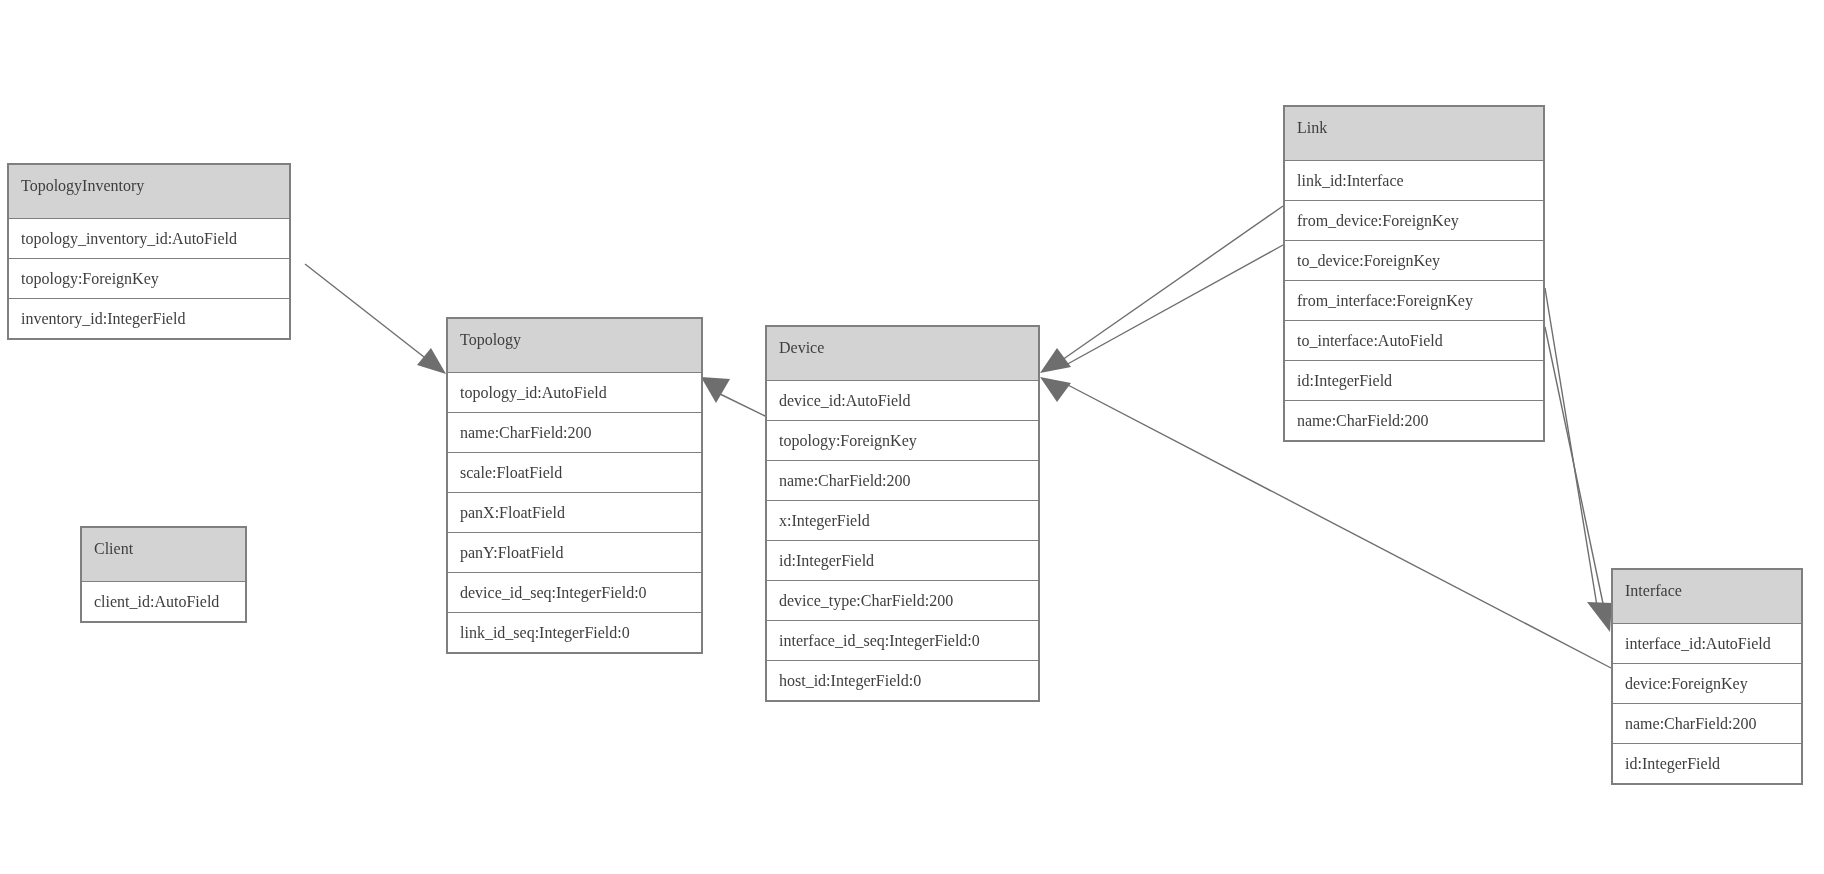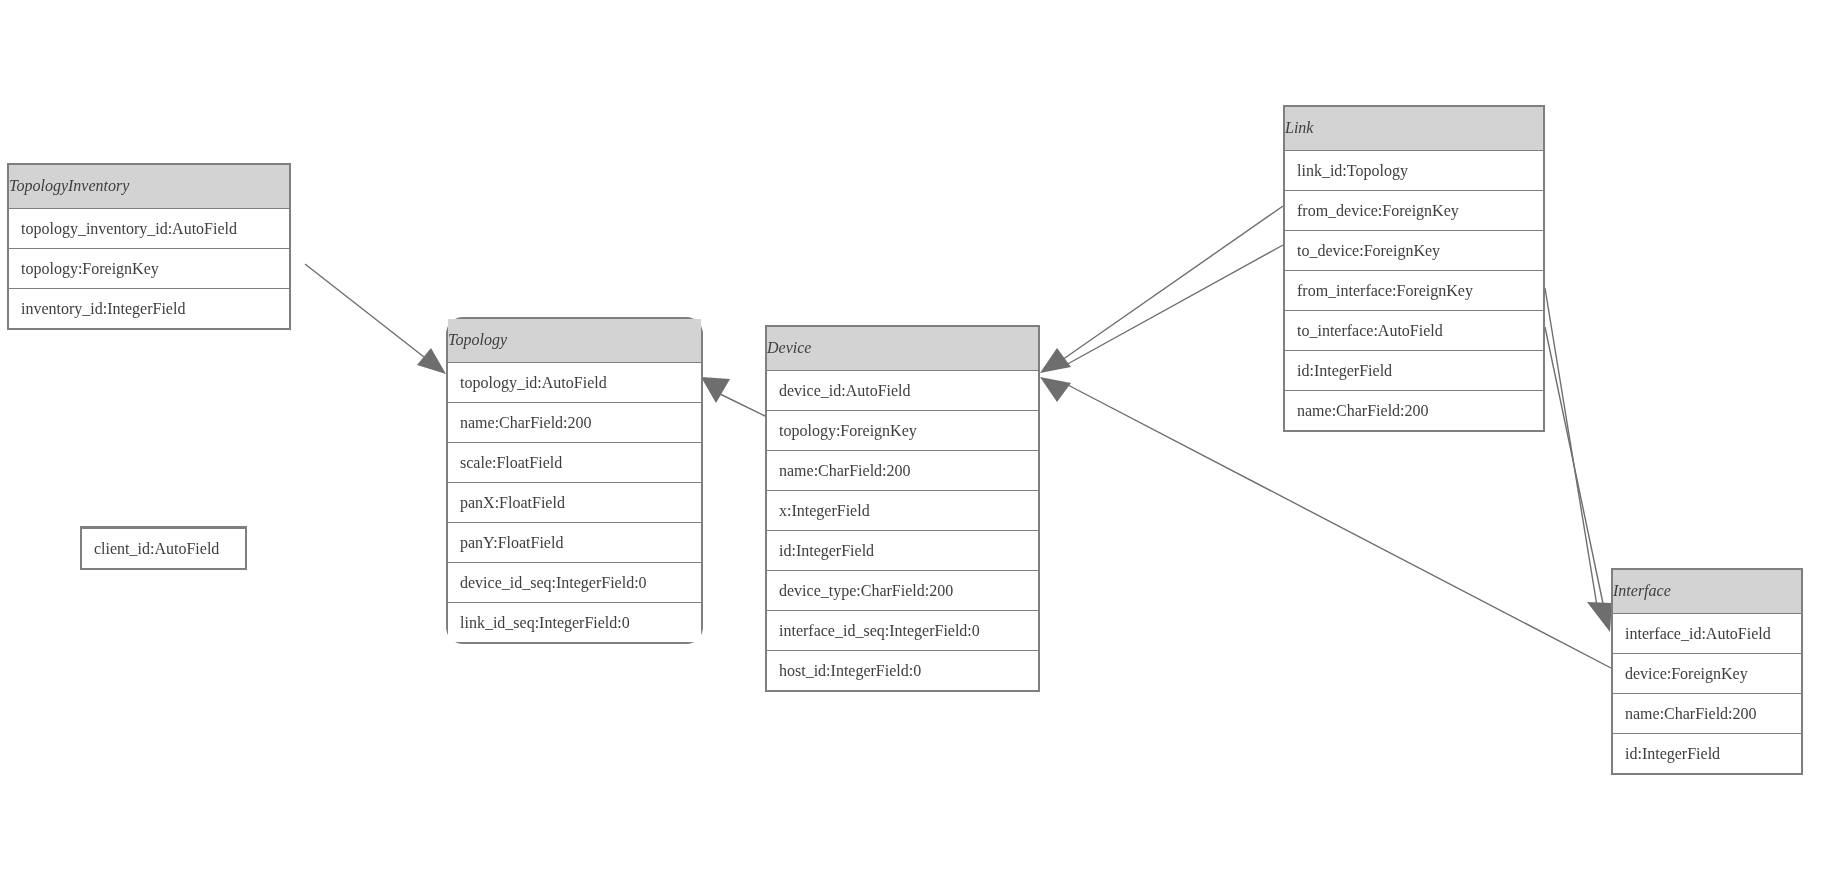--- a/index.html
+++ b/index.html
@@ -23,26 +23,26 @@
   }
   .entity {
     position: absolute;
     box-sizing: border-box;
     border: 2px solid var(--border, #7f7f7f);
     background: #ffffff;
     color: var(--text, #3e3e3e);
     font-size: 16px;
   }
   .entity-header {
-    height: 43px;
+    height: 53px;
     line-height: 41px;
+    padding-left: 12px;
     background: var(--header-fill, #d3d3d3);
     white-space: nowrap;
     overflow: hidden;
-    font-style: italic;
   }
   .entity-row {
     height: 40px;
     line-height: 39px;
     padding-left: 12px;
     border-top: 1px solid var(--border, #7f7f7f);
     box-sizing: border-box;
     background: #ffffff;
     white-space: nowrap;
     overflow: hidden;
@@ -84,34 +84,35 @@
 
   <div class="entity" style="left:7px; top:163px; width:284px;">
     <div class="entity-header">TopologyInventory</div>
     <div class="entity-rows">
         <div class="entity-row">topology_inventory_id:AutoField</div>
         <div class="entity-row">topology:ForeignKey</div>
         <div class="entity-row">inventory_id:IntegerField</div>
       </div>
   </div>
 
-  <div class="entity" style="left:446px; top:317px; width:257px;border-radius:17px;">
+  <div class="entity" style="left:446px; top:317px; width:257px;">
     <div class="entity-header">Topology</div>
     <div class="entity-rows">
         <div class="entity-row">topology_id:AutoField</div>
         <div class="entity-row">name:CharField:200</div>
         <div class="entity-row">scale:FloatField</div>
         <div class="entity-row">panX:FloatField</div>
         <div class="entity-row">panY:FloatField</div>
         <div class="entity-row">device_id_seq:IntegerField:0</div>
         <div class="entity-row">link_id_seq:IntegerField:0</div>
       </div>
   </div>
 
   <div class="entity" style="left:80px; top:526px; width:167px;">
+    <div class="entity-header">Client</div>
     <div class="entity-rows">
         <div class="entity-row">client_id:AutoField</div>
       </div>
   </div>
 
   <div class="entity" style="left:765px; top:318px; width:275px;margin-top:7px;">
     <div class="entity-header">Device</div>
     <div class="entity-rows">
         <div class="entity-row">device_id:AutoField</div>
         <div class="entity-row">topology:ForeignKey</div>
@@ -120,21 +121,21 @@
         <div class="entity-row">id:IntegerField</div>
         <div class="entity-row">device_type:CharField:200</div>
         <div class="entity-row">interface_id_seq:IntegerField:0</div>
         <div class="entity-row">host_id:IntegerField:0</div>
       </div>
   </div>
 
   <div class="entity" style="left:1283px; top:105px; width:262px;">
     <div class="entity-header">Link</div>
     <div class="entity-rows">
-        <div class="entity-row">link_id:Topology</div>
+        <div class="entity-row">link_id:Interface</div>
         <div class="entity-row">from_device:ForeignKey</div>
         <div class="entity-row">to_device:ForeignKey</div>
         <div class="entity-row">from_interface:ForeignKey</div>
         <div class="entity-row">to_interface:AutoField</div>
         <div class="entity-row">id:IntegerField</div>
         <div class="entity-row">name:CharField:200</div>
       </div>
   </div>
 
   <div class="entity" style="left:1611px; top:568px; width:192px;">

